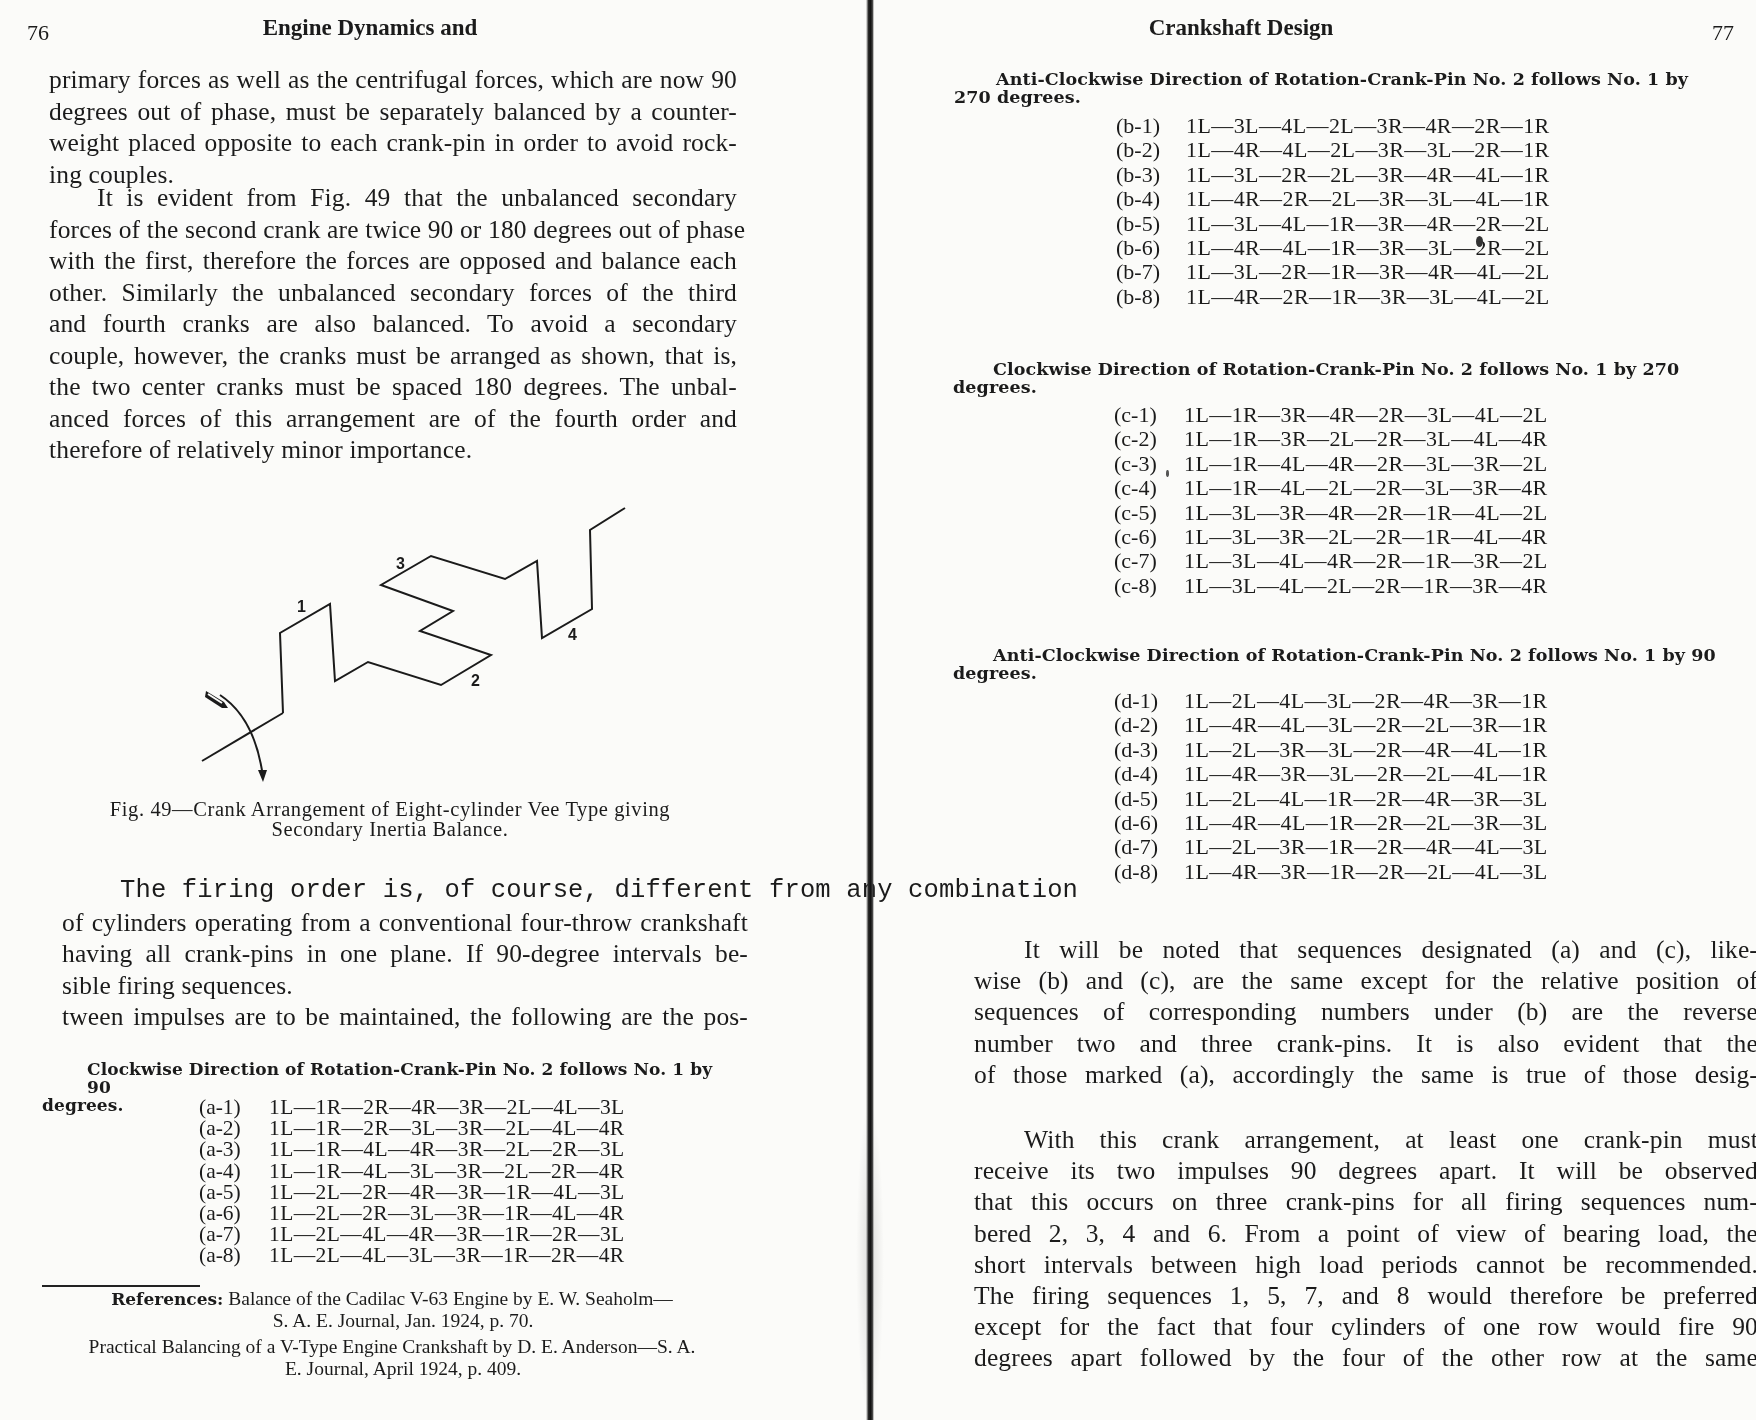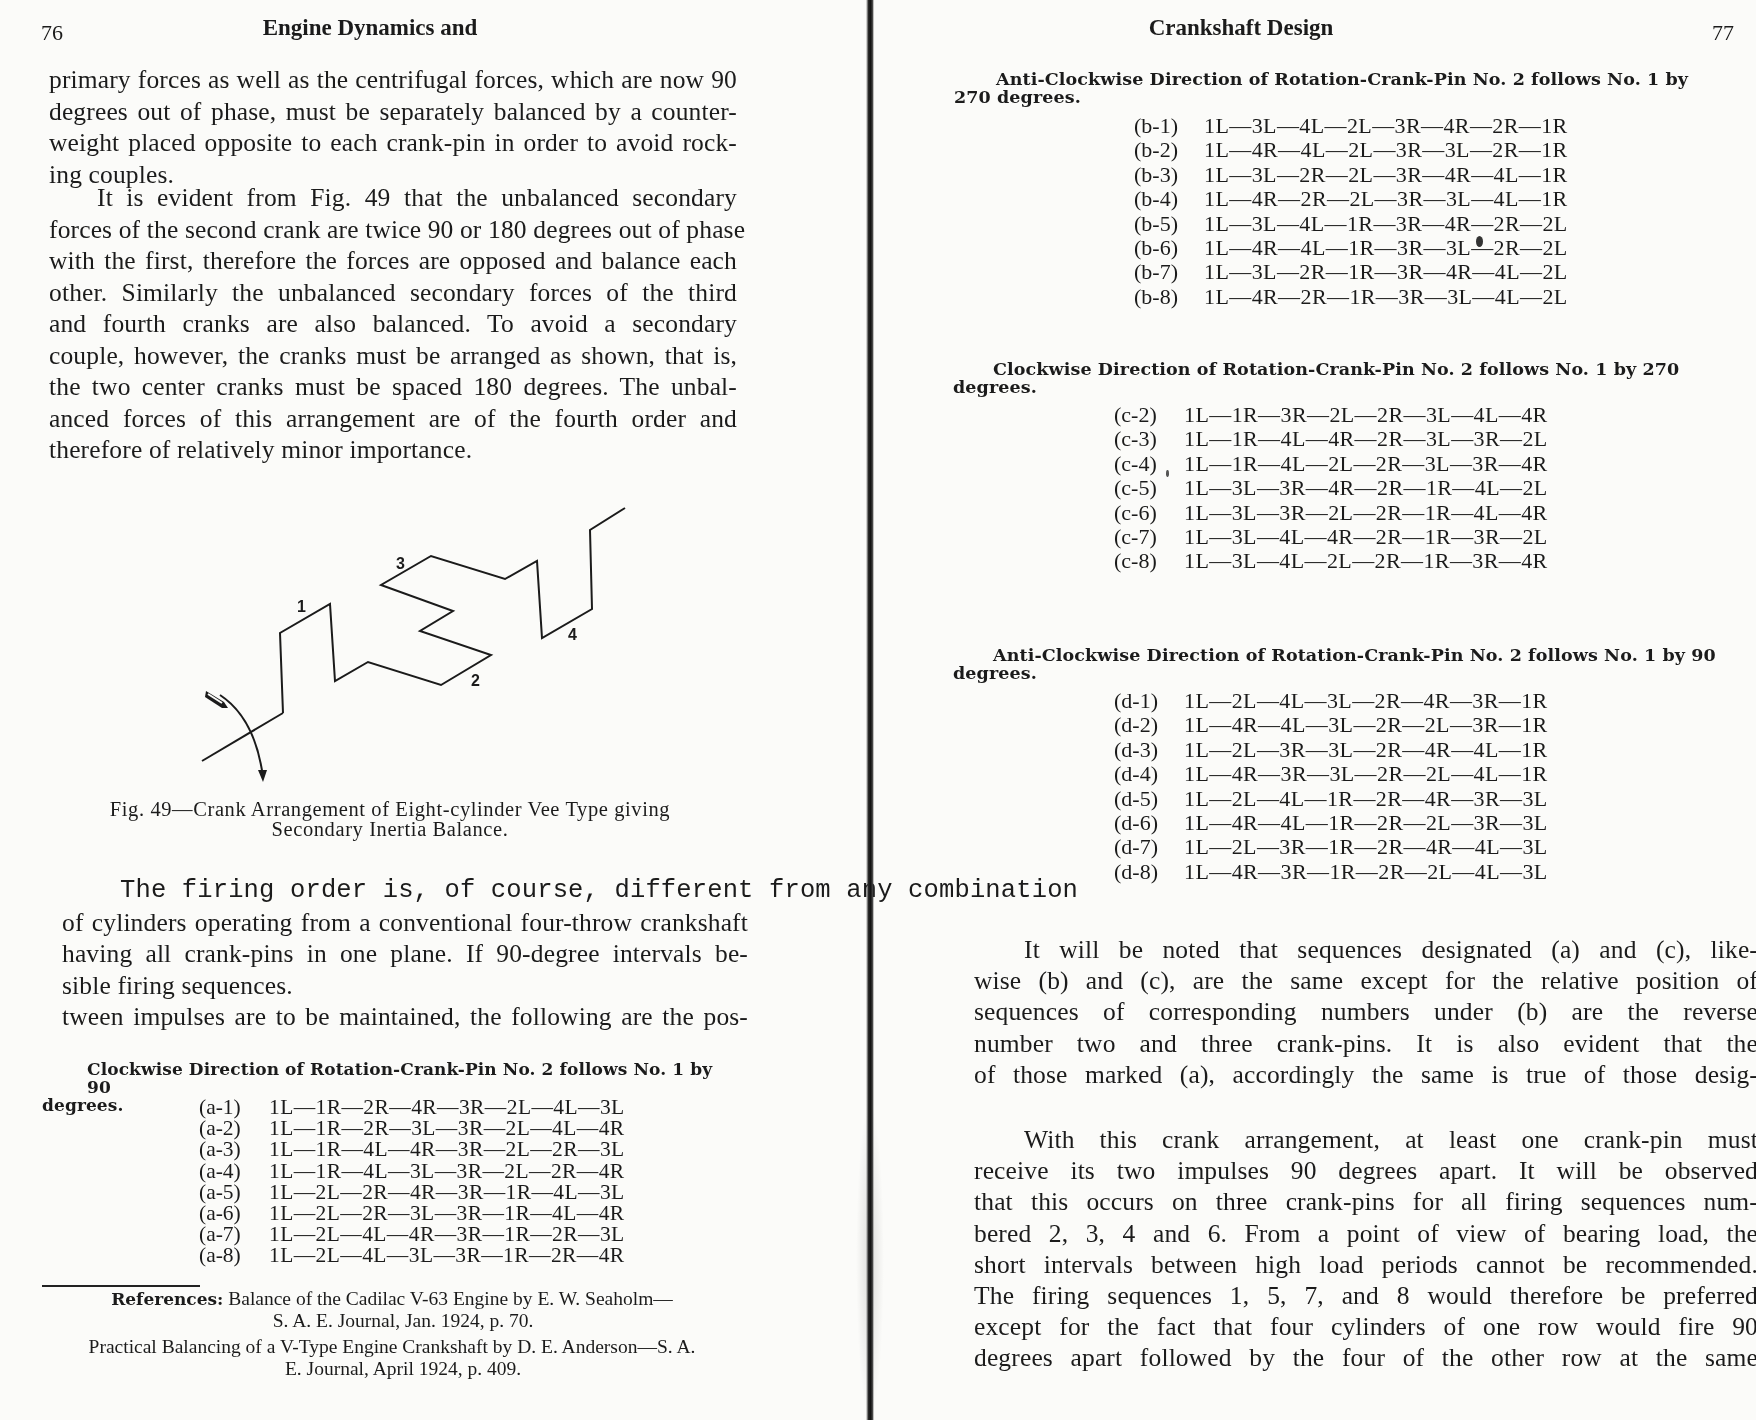--- a/index.html
+++ b/index.html
@@ -44,21 +44,21 @@
   .refs .ref { margin: 0; padding-left: 22px; text-indent: -22px; }
   .refs .lead { font-family: "DejaVu Serif", serif; font-weight: bold; font-size: 17px; }
   .rule { position: absolute; height: 2px; background: #222; }
   .speck { position: absolute; background: #333; border-radius: 50%; }
 </style>
 </head>
 <body>
 
 <div id="left-page" class="page">
 
-  <div class="abs folio" style="left:41px; top:20px;">76</div>
+  <div class="abs folio" style="left:27px; top:20px;">76</div>
   <div class="abs runhead" style="left:260px; top:15px; width:220px; text-align:center;">Engine Dynamics and</div>
 
   <div class="abs body-text" style="left:25px; top:64px; width:688px;">
     <span class="line">primary forces as well as the centrifugal forces, which are now 90</span>
     <span class="line">degrees out of phase, must be separately balanced by a counter-</span>
     <span class="line">weight placed opposite to each crank-pin in order to avoid rock-</span>
     <span class="line last">ing couples.</span>
   </div>
 
   <div class="abs body-text" style="left:25px; top:182px; width:688px;">
@@ -169,21 +169,21 @@
 <div id="right-page" class="page">
 
   <div class="abs runhead" style="left:230px; top:15px; width:270px; text-align:center;">Crankshaft Design</div>
   <div class="abs folio" style="left:836px; top:20px;">77</div>
 
   <div class="abs sec-heading" style="left:78px; top:70px; width:814px; font-size:17.5px;">
     <div style="padding-left:42px;">Anti-Clockwise Direction of Rotation-Crank-Pin No. 2 follows No. 1 by</div>
     <div>270 degrees.</div>
   </div>
 
-  <div class="abs seq-table" style="left:240px; top:114px; font-size:22px; line-height:24.4px;margin-left:18px;">
+  <div class="abs seq-table" style="left:240px; top:114px; font-size:22px; line-height:24.4px;">
     <div class="seq-row">
         <span class="seq-label" style="width:70px">(b-1)</span>
         <span class="seq-value">1L—3L—4L—2L—3R—4R—2R—1R</span>
       </div>
     <div class="seq-row">
         <span class="seq-label" style="width:70px">(b-2)</span>
         <span class="seq-value">1L—4R—4L—2L—3R—3L—2R—1R</span>
       </div>
     <div class="seq-row">
         <span class="seq-label" style="width:70px">(b-3)</span>
@@ -210,20 +210,24 @@
         <span class="seq-value">1L—4R—2R—1R—3R—3L—4L—2L</span>
       </div>
   </div>
 
   <div class="abs sec-heading" style="left:77px; top:360px; width:814px; font-size:17.5px;">
     <div style="padding-left:40px;">Clockwise Direction of Rotation-Crank-Pin No. 2 follows No. 1 by 270</div>
     <div>degrees.</div>
   </div>
 
   <div class="abs seq-table" style="left:238px; top:403px; font-size:22px; line-height:24.4px;">
+    <div class="seq-row">
+        <span class="seq-label" style="width:70px">(c-1)</span>
+        <span class="seq-value">1L—1R—3R—4R—2R—3L—4L—2L</span>
+      </div>
     <div class="seq-row">
         <span class="seq-label" style="width:70px">(c-2)</span>
         <span class="seq-value">1L—1R—3R—2L—2R—3L—4L—4R</span>
       </div>
     <div class="seq-row">
         <span class="seq-label" style="width:70px">(c-3)</span>
         <span class="seq-value">1L—1R—4L—4R—2R—3L—3R—2L</span>
       </div>
     <div class="seq-row">
         <span class="seq-label" style="width:70px">(c-4)</span>

